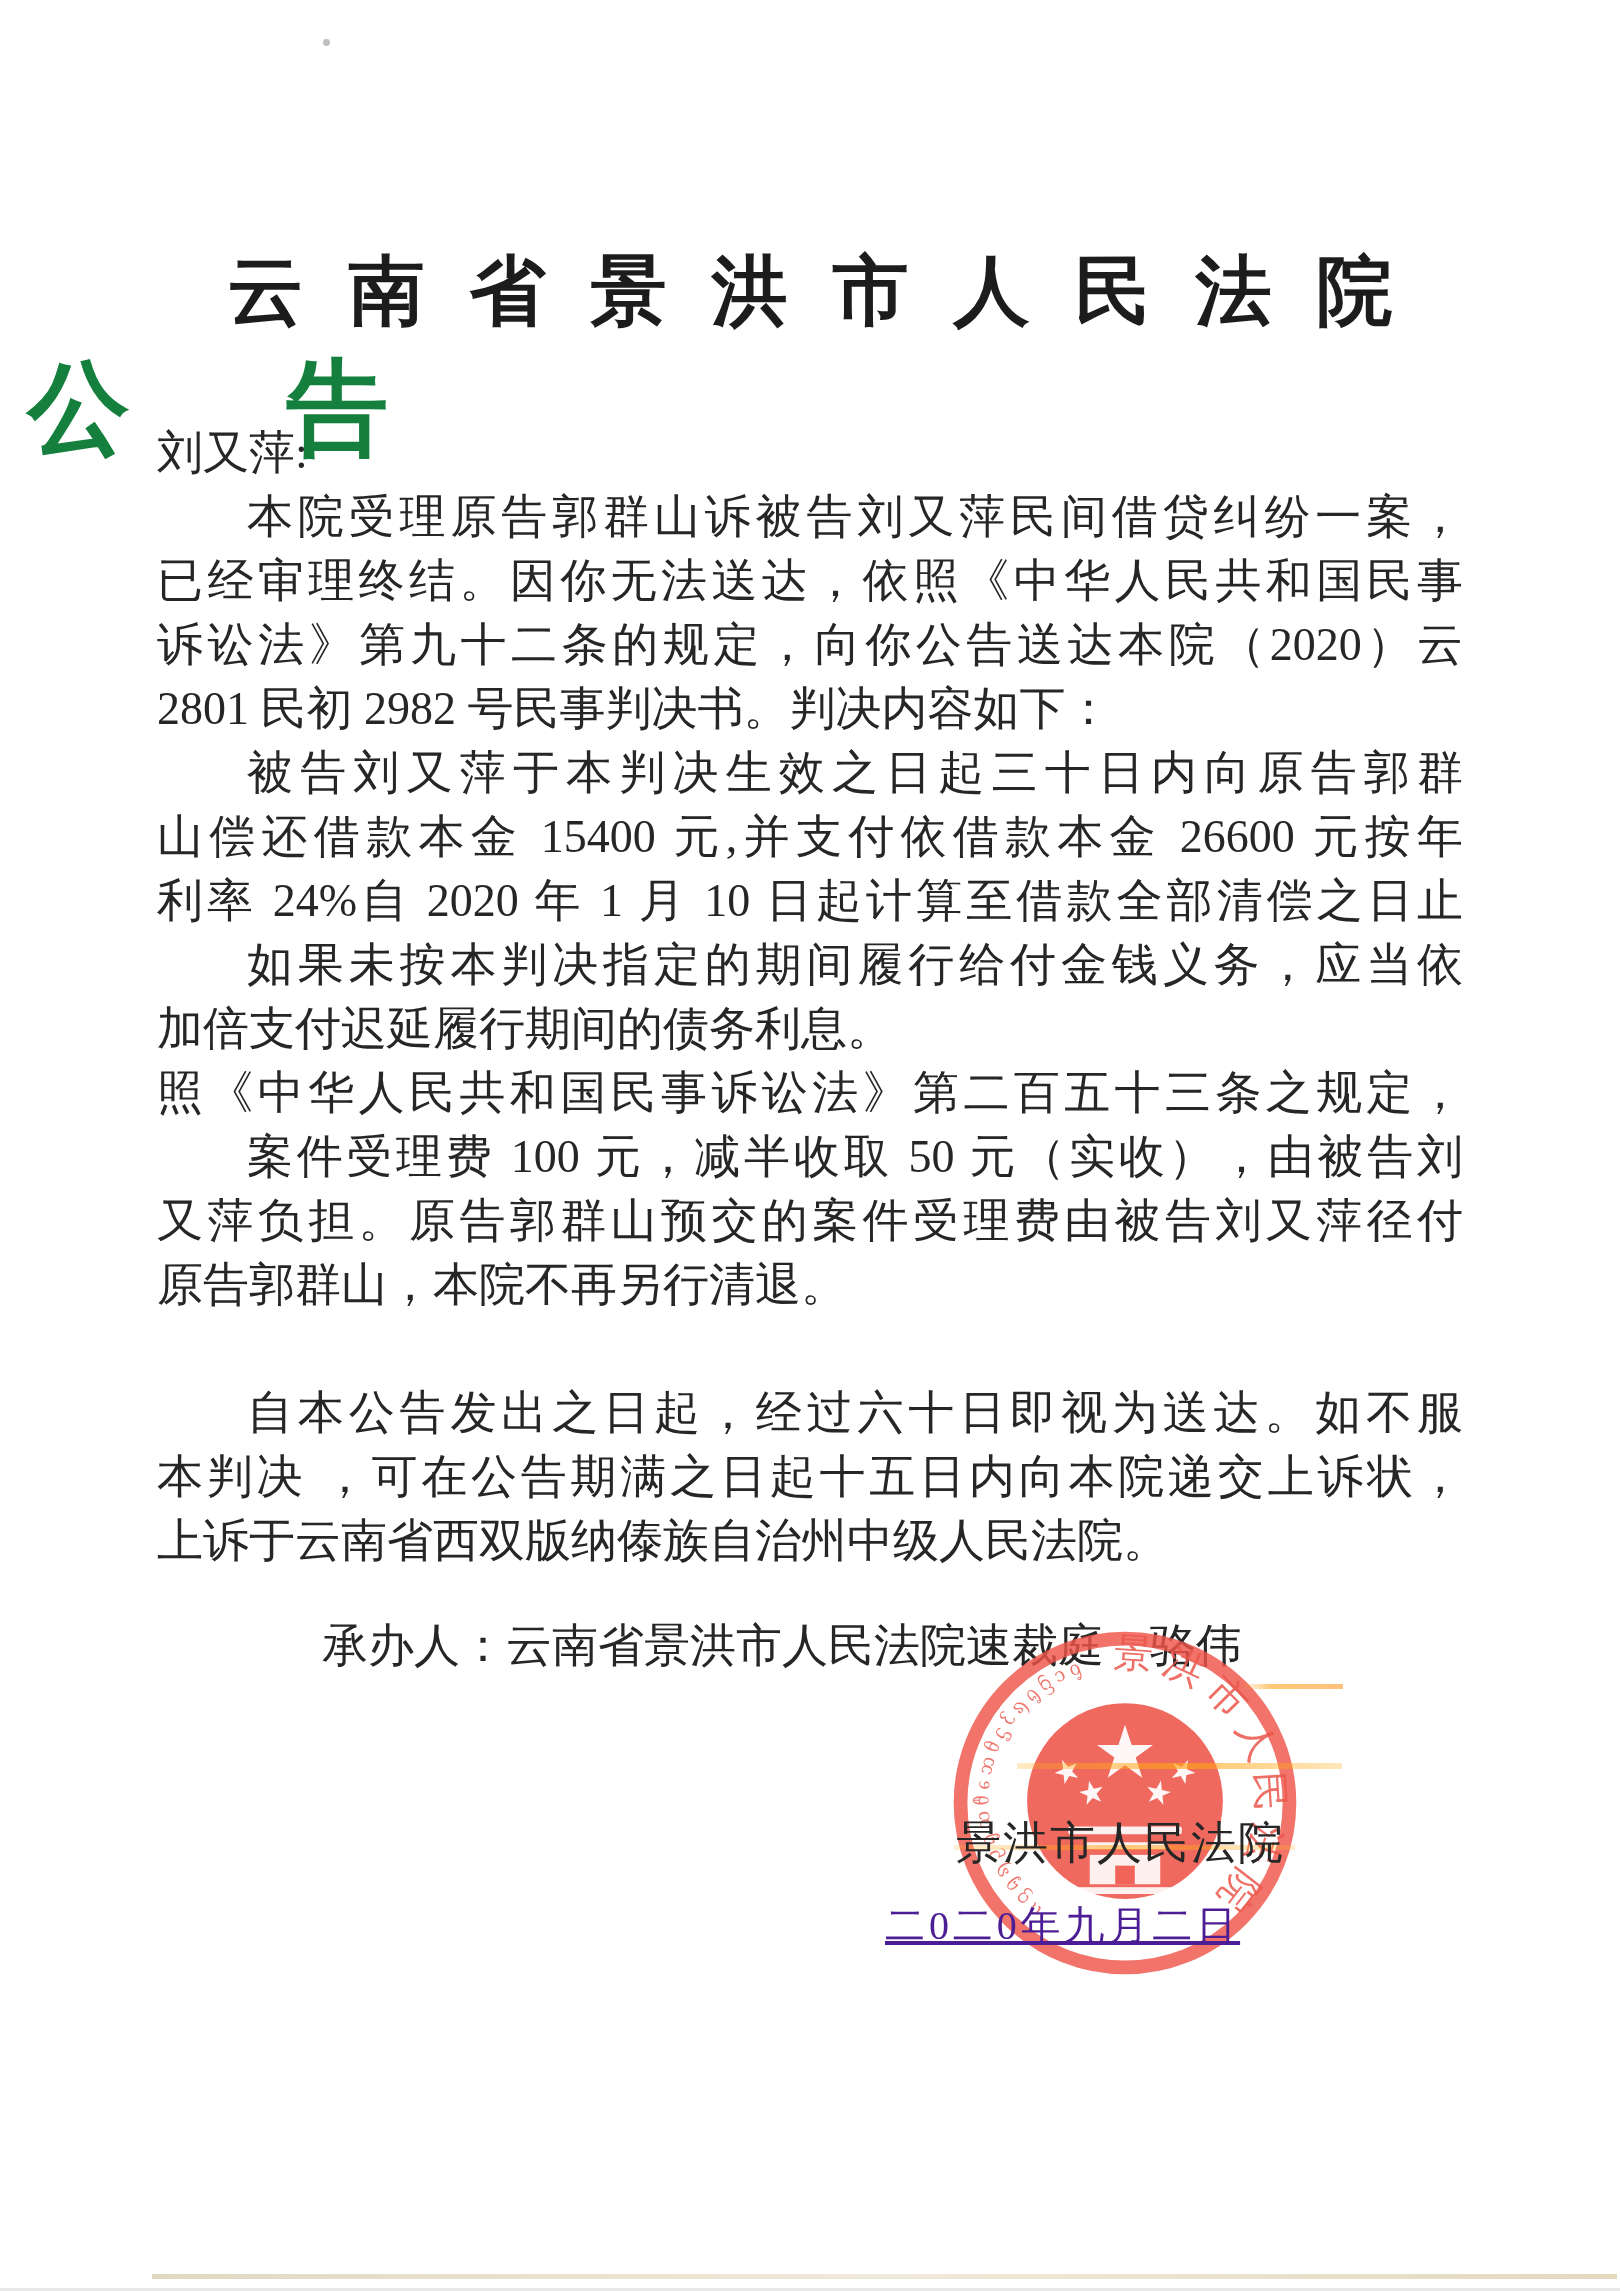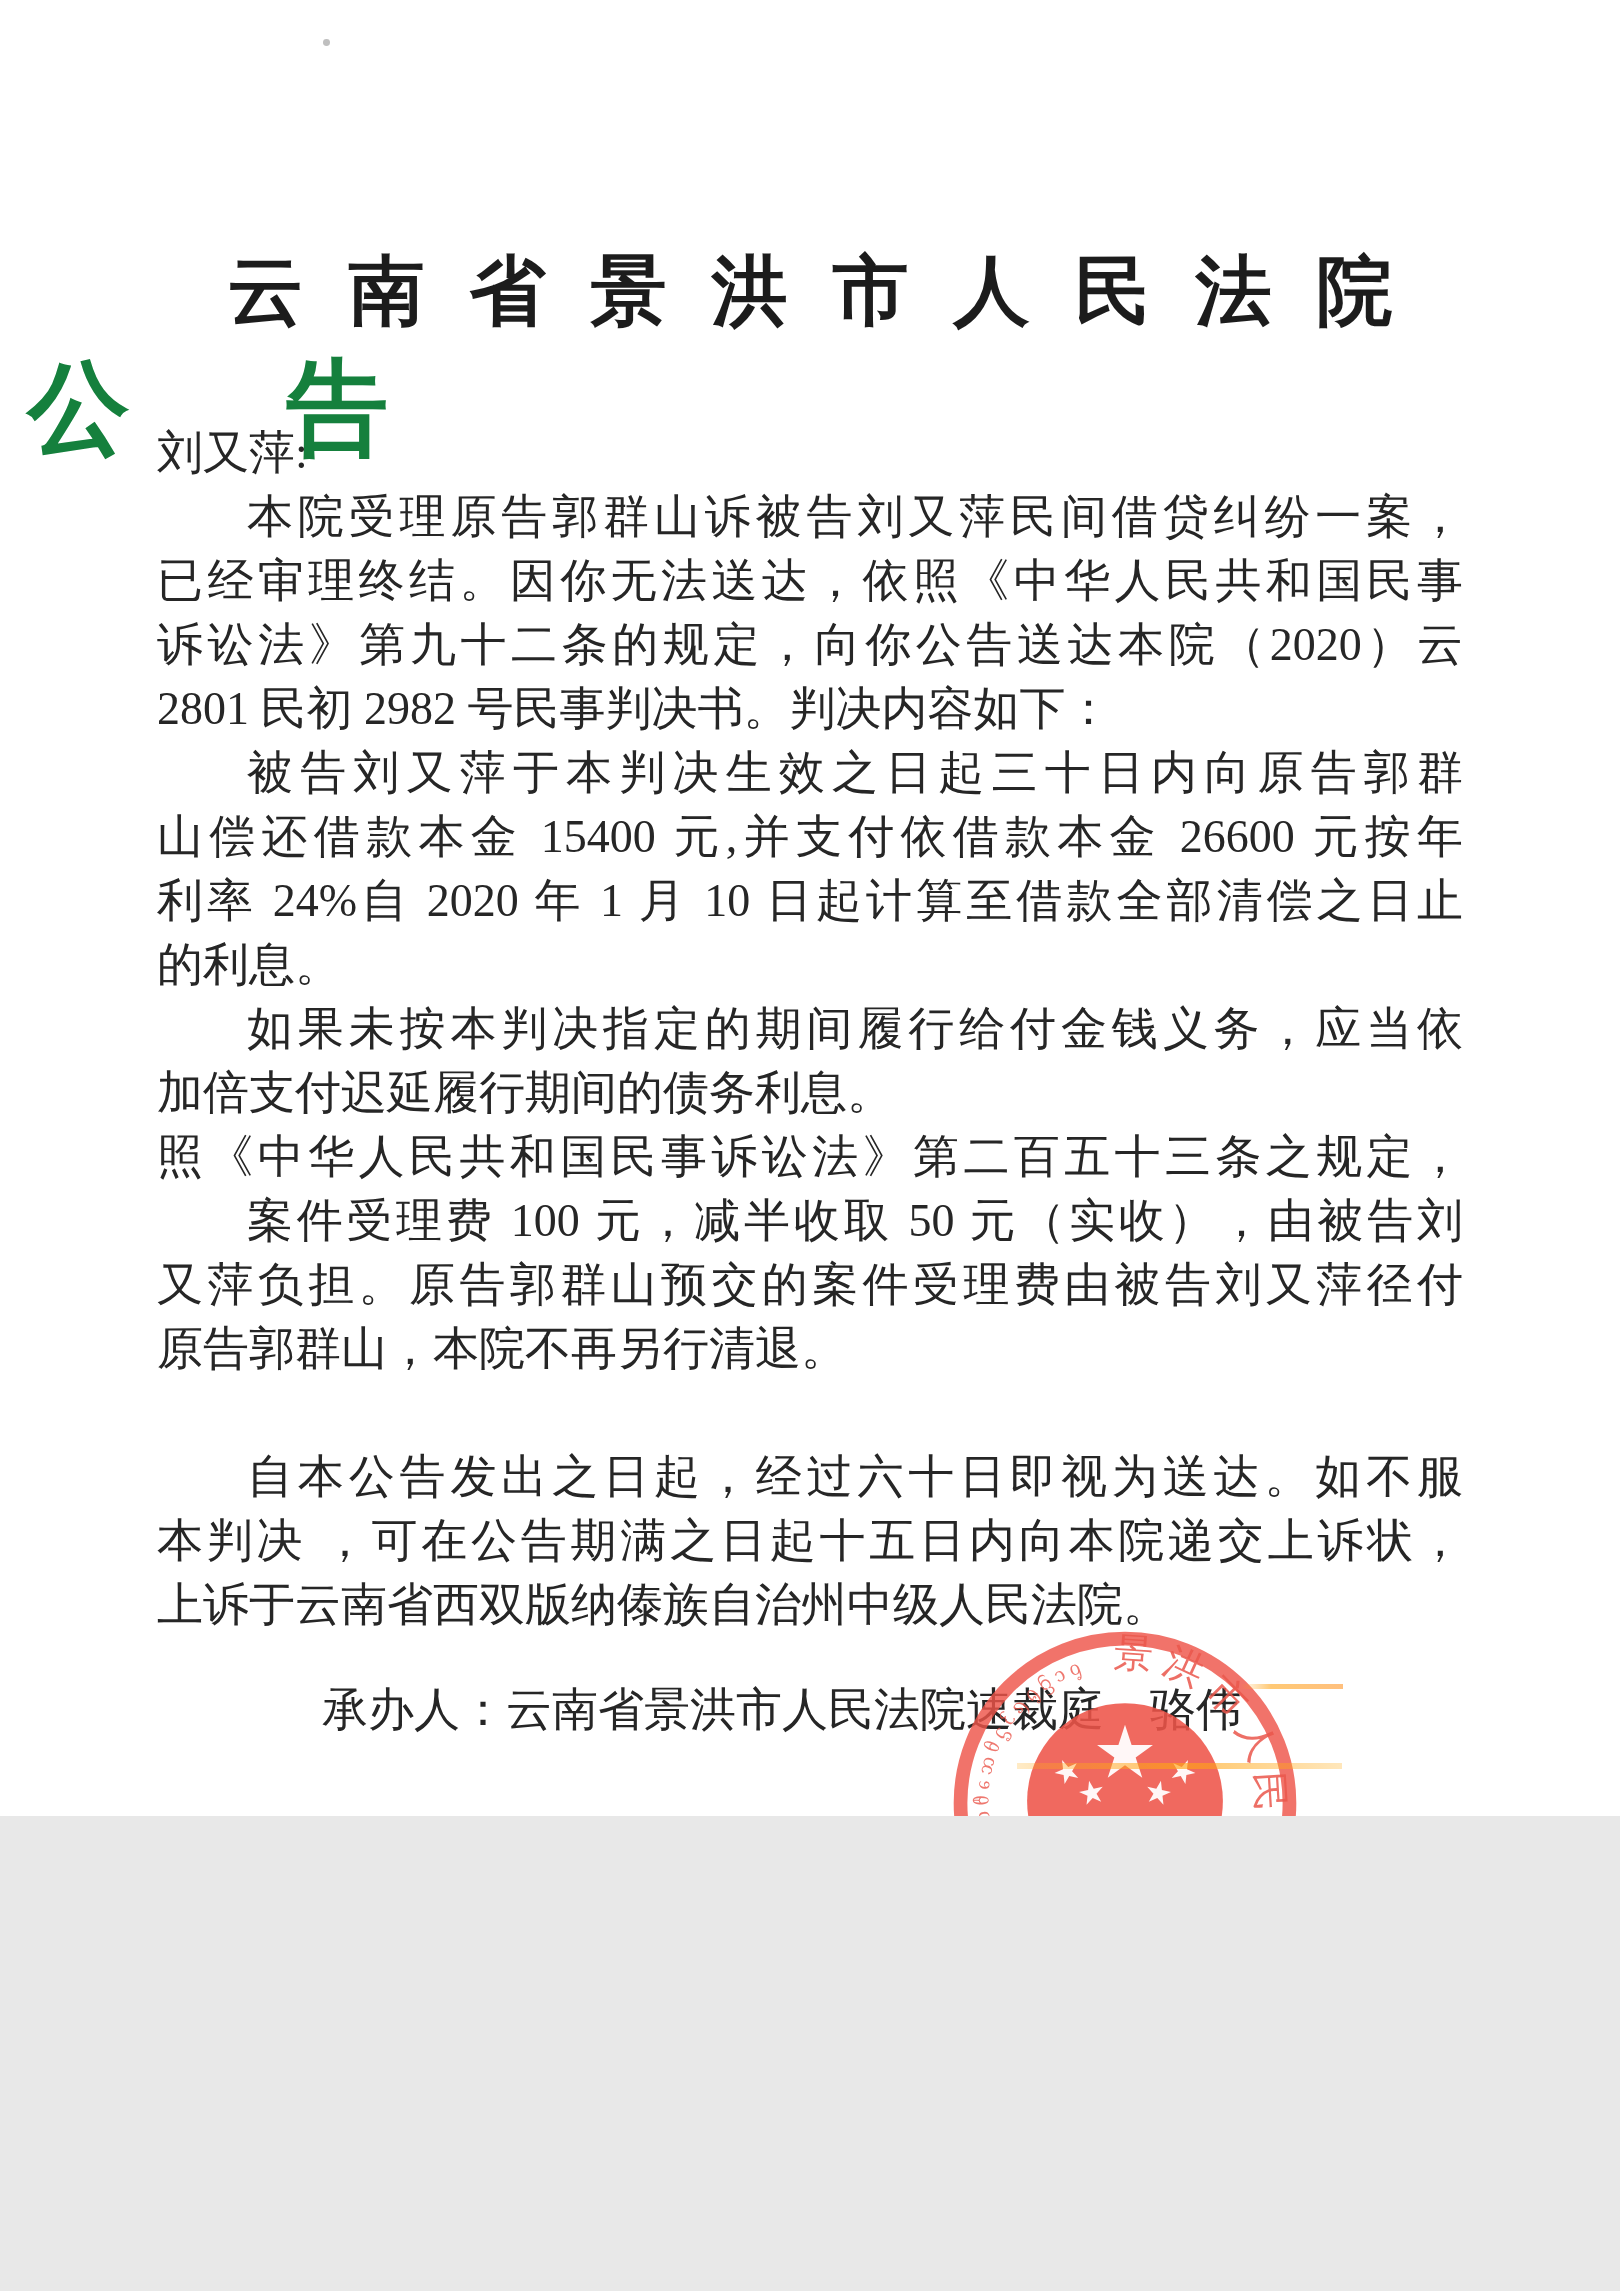--- a/index.html
+++ b/index.html
@@ -1,17 +1,17 @@
 <!DOCTYPE html>
 <html><head>
 <meta charset="utf-8">
 <style>
   html,body { margin:0; padding:0; background:#e8e8e8; }
   .page {
-    position:relative; width:1620px; height:1816px; margin:0 auto;
+    position:relative; width:1620px; height:2288px; margin:0 auto;
     background:#ffffff; overflow:hidden;
     font-family:"Liberation Serif","DejaVu Serif",serif; color:#222;
   }
   .doc-title {
     position:absolute; top:241px; left:0; width:100%;
     text-align:center; font-size:76px; font-weight:bold;
     letter-spacing:45px; text-indent:45px; color:#1c1c1c; white-space:nowrap;
   }
   .doc-subtitle {
     position:absolute; top:341px; left:0; width:100%;
@@ -61,21 +61,20 @@
 
   <div class="body-text">
     <div class="ln">刘又萍:</div>
     <div class="ln j ind">本院受理原告郭群山诉被告刘又萍民间借贷纠纷一案，</div>
     <div class="ln j">已经审理终结。因你无法送达，依照《中华人民共和国民事</div>
     <div class="ln j">诉讼法》第九十二条的规定，向你公告送达本院（2020）云</div>
     <div class="ln">2801 民初 2982 号民事判决书。判决内容如下：</div>
     <div class="ln j ind">被告刘又萍于本判决生效之日起三十日内向原告郭群</div>
     <div class="ln j">山偿还借款本金 15400 元,并支付依借款本金 26600 元按年</div>
     <div class="ln j">利率 24%自 2020 年 1 月 10 日起计算至借款全部清偿之日止</div>
-    <div class="ln">的利息。</div>
     <div class="ln j ind">如果未按本判决指定的期间履行给付金钱义务，应当依</div>
     <div class="ln">加倍支付迟延履行期间的债务利息。</div>
     <div class="ln j">照《中华人民共和国民事诉讼法》第二百五十三条之规定，</div>
     <div class="ln j ind">案件受理费 100 元，减半收取 50 元（实收），由被告刘</div>
     <div class="ln j">又萍负担。原告郭群山预交的案件受理费由被告刘又萍径付</div>
     <div class="ln">原告郭群山，本院不再另行清退。</div>
     <div class="sp65"></div>
     <div class="ln j ind">自本公告发出之日起，经过六十日即视为送达。如不服</div>
     <div class="ln j">本判决 ，可在公告期满之日起十五日内向本院递交上诉状，</div>
     <div class="ln">上诉于云南省西双版纳傣族自治州中级人民法院。</div>

